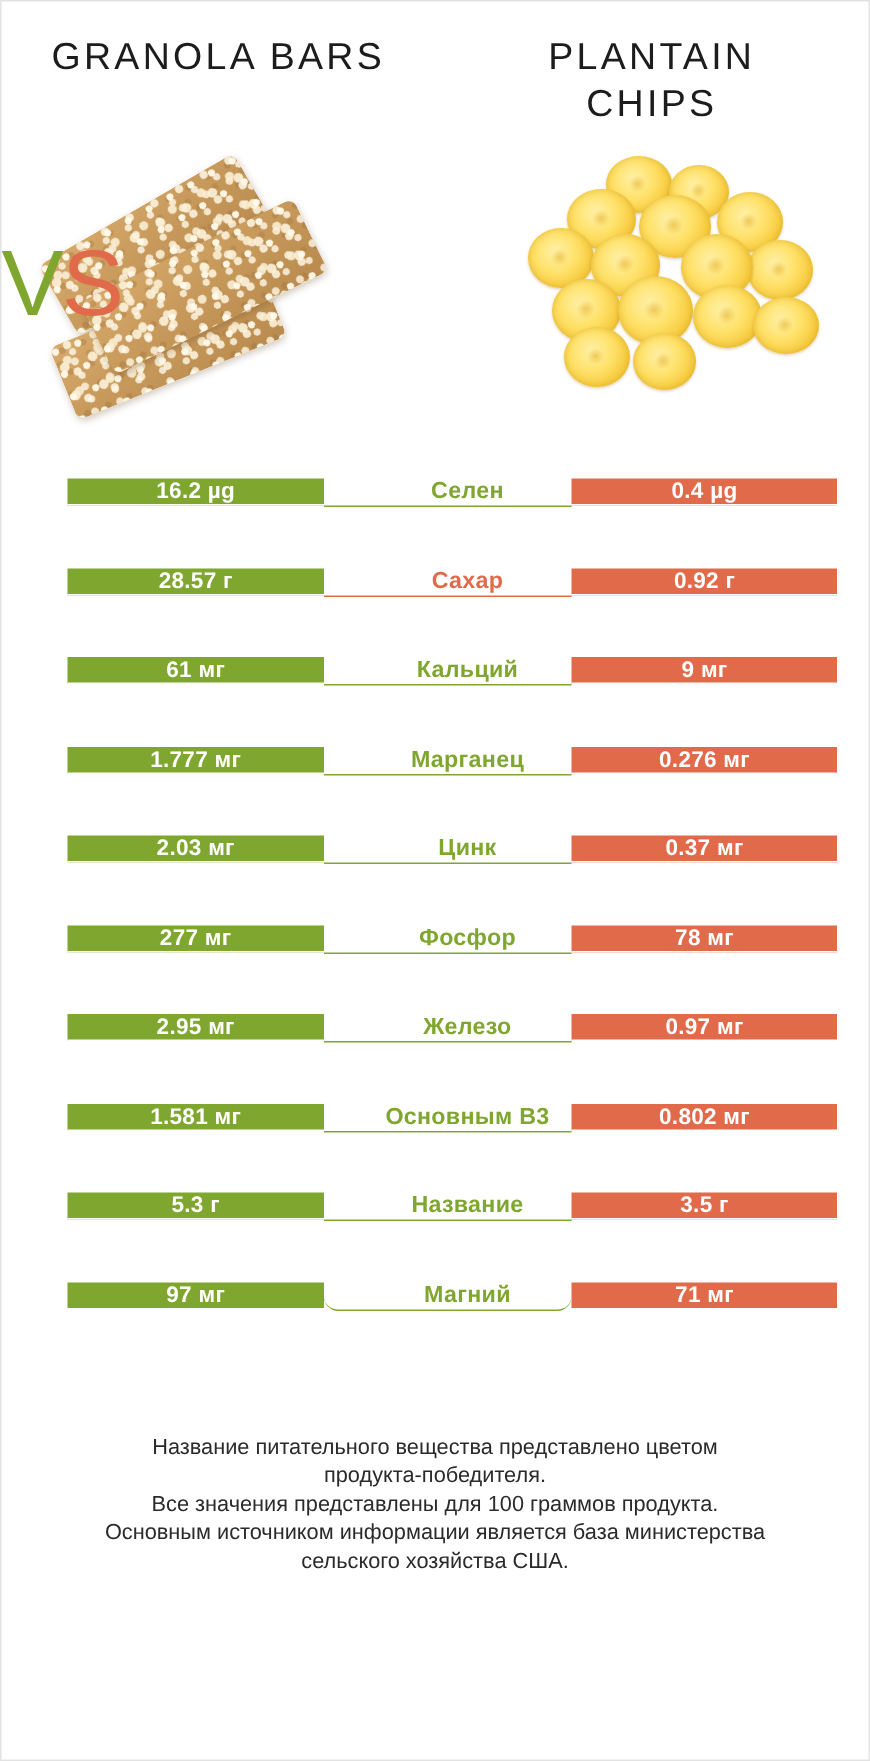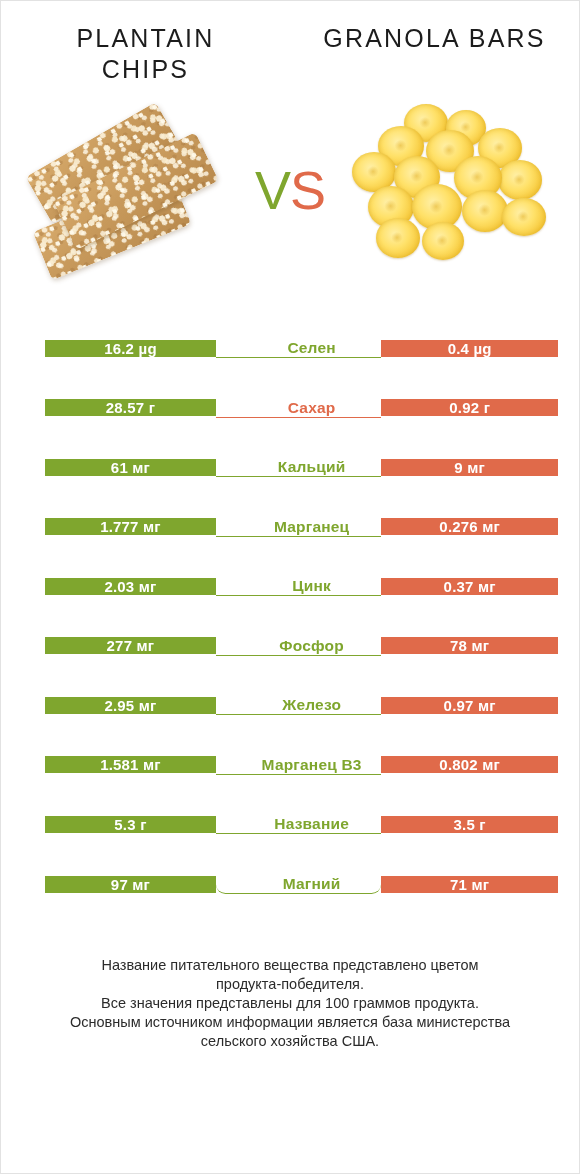--- a/index.html
+++ b/index.html
@@ -59,22 +59,21 @@
     width: 215px;
     height: 200px;
     position: relative;
   }
 
   .vs {
     position: absolute;
     left: 0; right: 0;
     top: 50%;
     transform: translateY(-50%);
-    text-align: center;
-    font-size: 54px;
+    font-size: 62px;
     line-height: 62px;
     font-weight: 400;
     letter-spacing: -1px;
     pointer-events: none;
   }
   .vs .v { color: #7fa62e; }
   .vs .s { color: #e06a4a; }
 
   
   .granola { position: absolute; inset: 0; }
@@ -117,21 +116,21 @@
   }
 
   
   .table {
     margin: 24px 21px 0 21px;
     width: 536px;
   }
   .row {
     display: flex;
     height: 59.5px;
-    align-items: center;
+    align-items: flex-start;
     margin-left: 23px;
   }
   .cell {
     display: flex;
     align-items: center;
     justify-content: center;
     box-sizing: border-box;
     font-size: 15px;
     letter-spacing: .2px;
   }
@@ -172,24 +171,24 @@
   }
   .footer p { margin: 0; }
 </style>
 </head>
 <body>
 
 <div class="page">
 
   <div class="titles">
     <div class="title-cell">
+      <span class="title-text">Granola Bars</span>
+    </div>
+    <div class="title-cell">
       <span class="title-text">Plantain Chips</span>
-    </div>
-    <div class="title-cell">
-      <span class="title-text">Granola Bars</span>
     </div>
   </div>
 
   <div class="products">
 
     <div class="product-img">
       <div class="granola">
         <div class="bar bar-1"></div>
         <div class="bar bar-3"></div>
         <div class="bar bar-2"></div>
@@ -297,21 +296,21 @@
         </div>
         <div class="cell cell-right">
           <span class="val">0.97 мг</span>
         </div>
       </div>
       <div class="row">
         <div class="cell cell-left">
           <span class="val">1.581 мг</span>
         </div>
         <div class="cell cell-mid win-green">
-          <span>Марганец B3</span>
+          <span>Основным B3</span>
         </div>
         <div class="cell cell-right">
           <span class="val">0.802 мг</span>
         </div>
       </div>
       <div class="row">
         <div class="cell cell-left">
           <span class="val">5.3 г</span>
         </div>
         <div class="cell cell-mid win-green">

